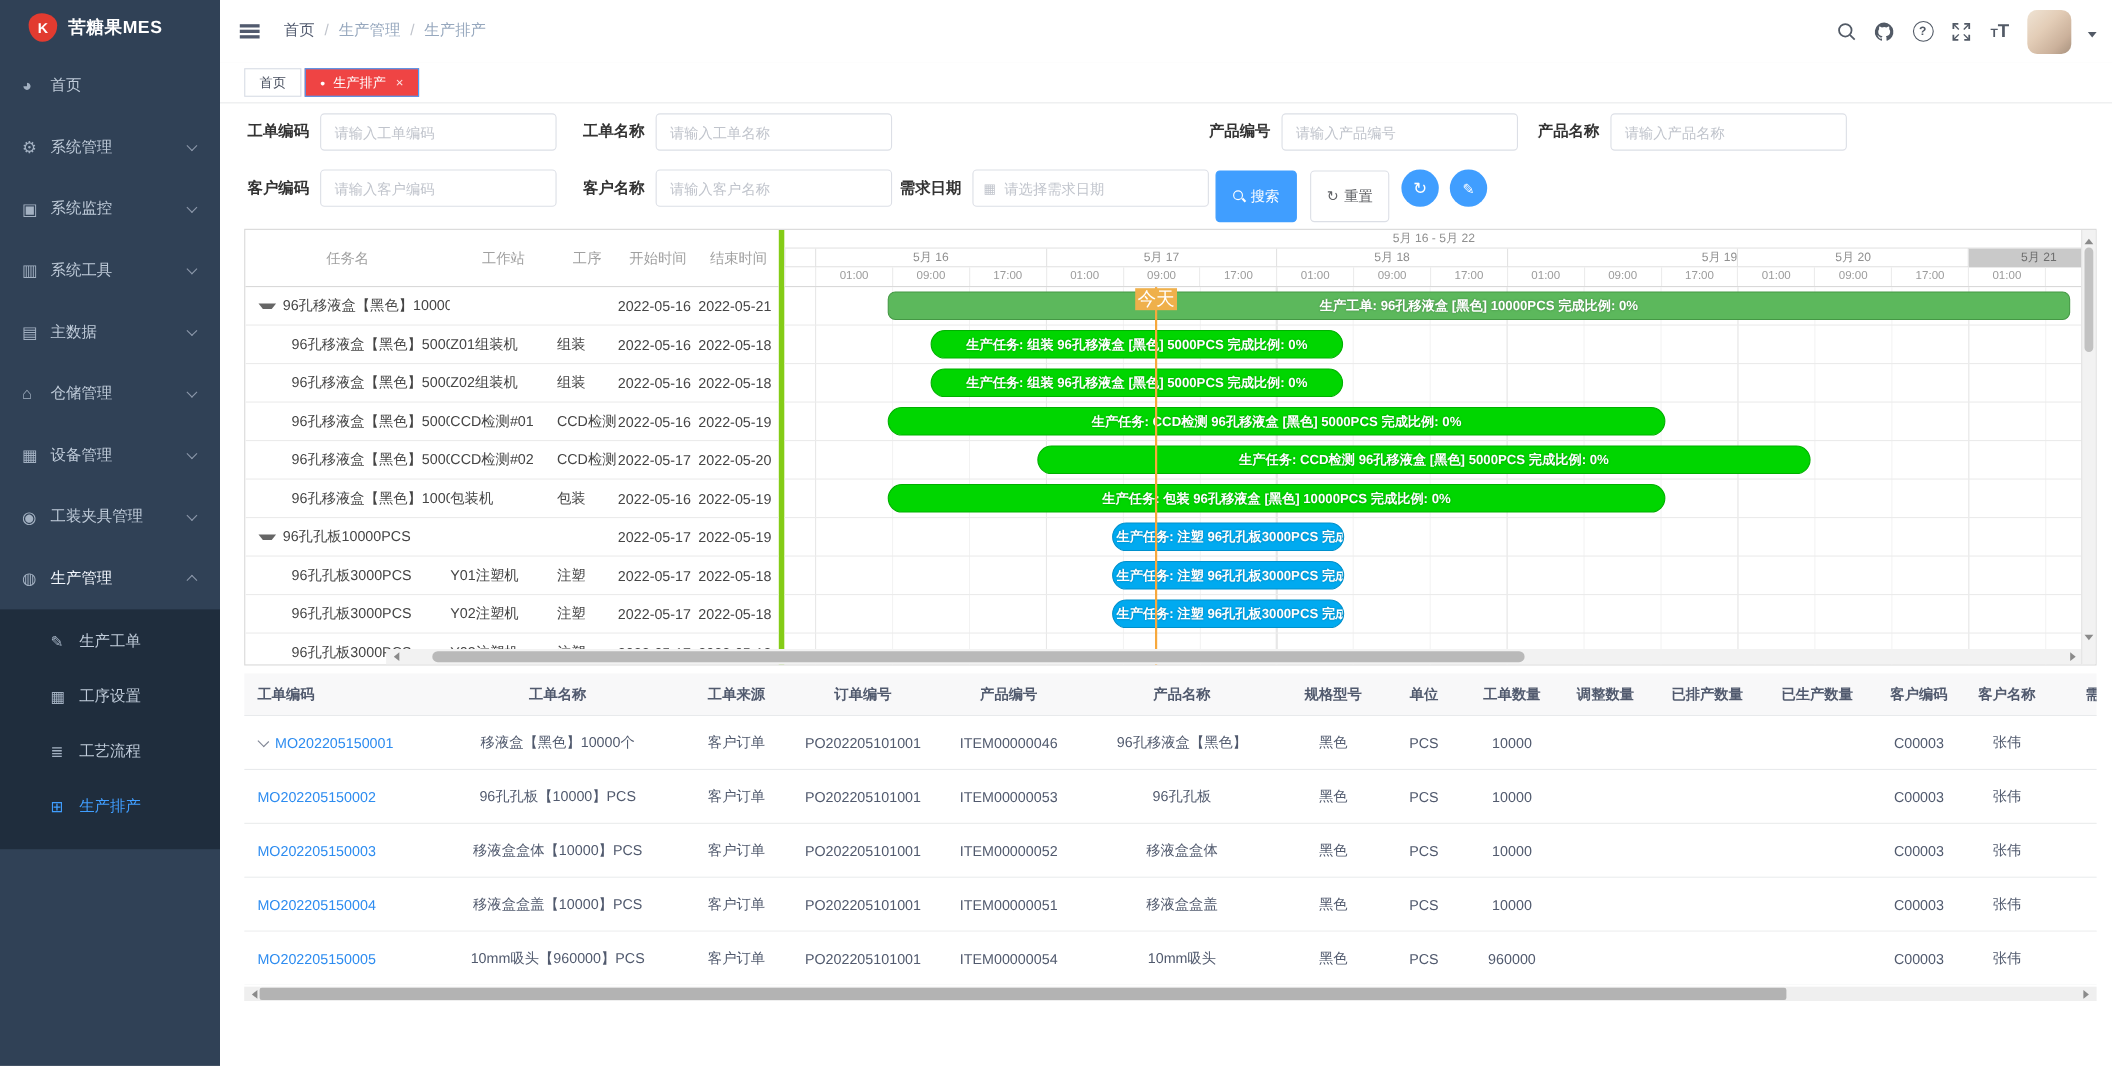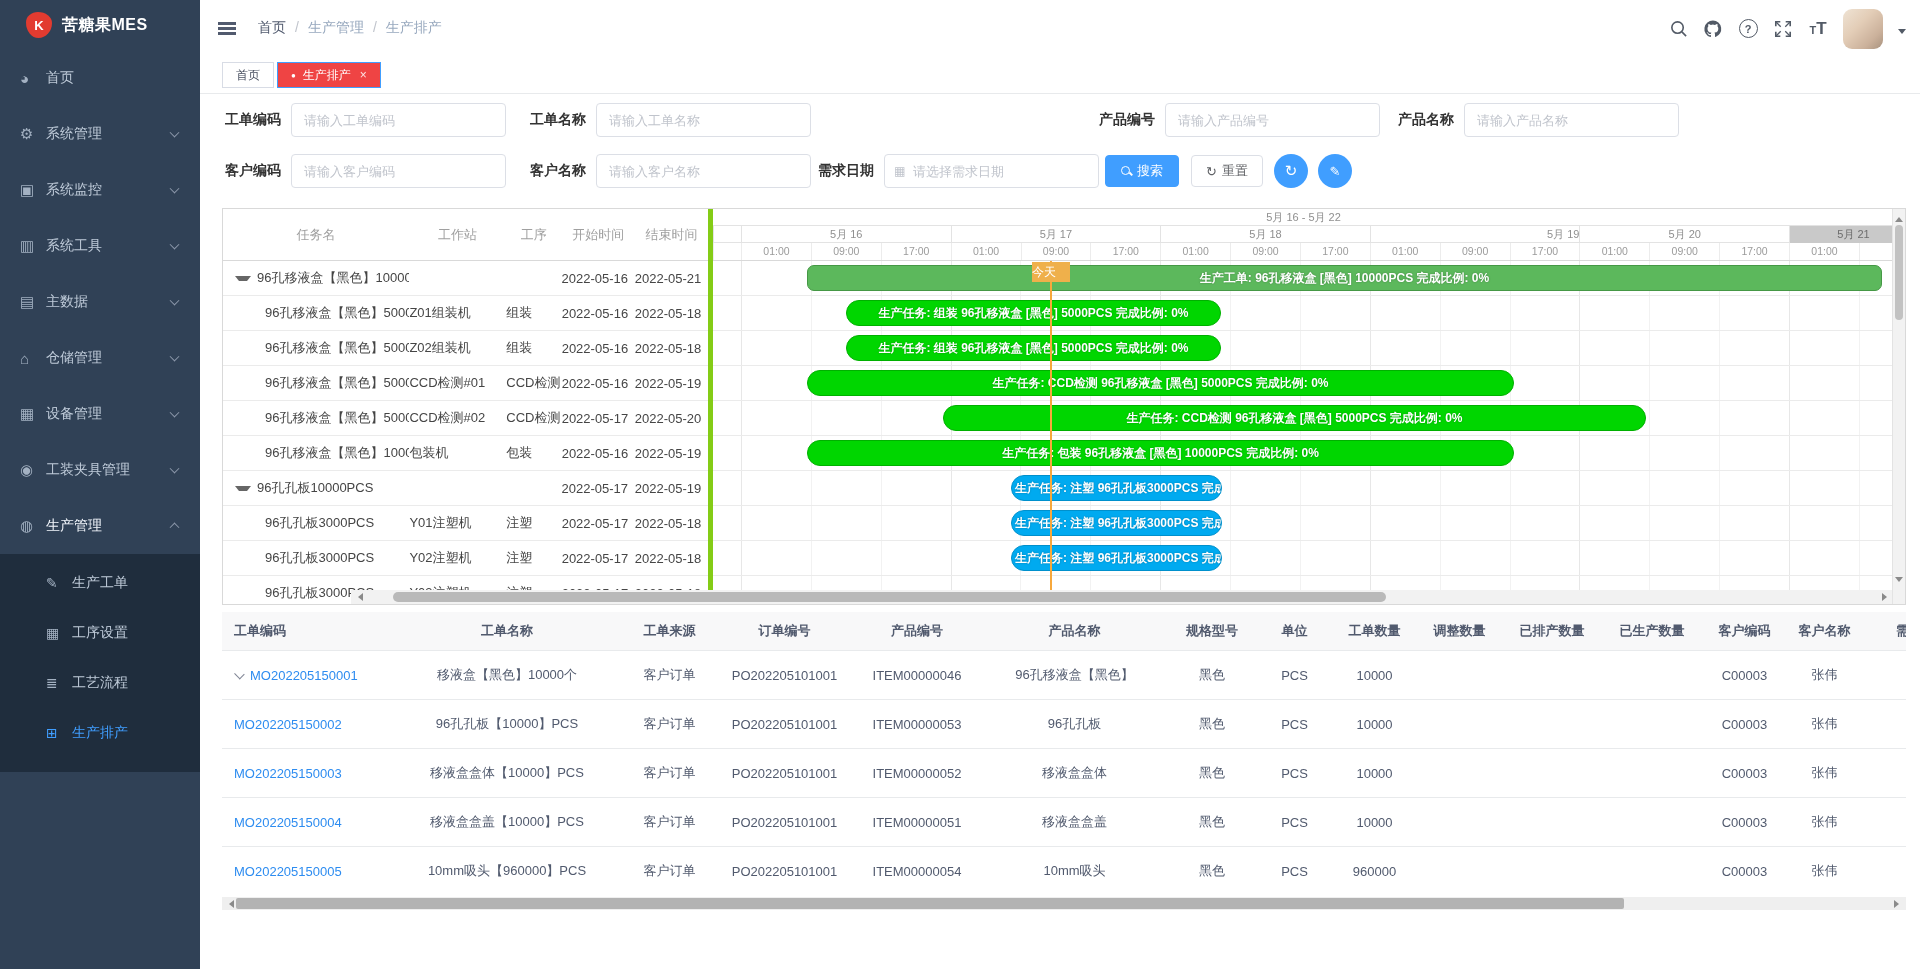--- a/index.html
+++ b/index.html
@@ -54,21 +54,21 @@
   .f-label{font-size:14px;font-weight:bold;color:#333;margin-right:10px;white-space:nowrap}
   .f-input{width:215px;height:34px;box-sizing:border-box;border:1px solid #dcdfe6;border-radius:4px;
            padding:0 12px;font-size:13px;color:#606266;font-family:inherit;outline:none;background:#fff}
   .f-input::placeholder{color:#c0c4cc}
   .date-wrap{position:relative}
   .cal-icon{position:absolute;left:10px;top:10px;color:#c0c4cc;font-size:12px;pointer-events:none}
   .f-input.date{padding-left:28px}
   .r1-1{left:25px;top:103px}.r1-2{left:330px;top:103px}.r1-3{left:618px;top:103px}
   .r1-4{left:899px;top:103px}.r1-5{left:1198px;top:103px}
   .r2-1{left:25px;top:154px}.r2-2{left:330px;top:154px}.r2-3{left:618px;top:154px}
-  .btn{position:absolute;height:32px;border-radius:4px;font-size:13px;font-family:Liberation Sans, sans-serif;cursor:pointer;
+  .btn{position:absolute;height:47px;border-radius:4px;font-size:13px;font-family:Liberation Sans, sans-serif;cursor:pointer;
        display:flex;align-items:center;justify-content:center;gap:5px;box-sizing:border-box}
   .btn-search{left:905px;top:155px;width:74px;background:#409eff;border:1px solid #409eff;color:#fff}
   .btn-reset{left:991px;top:155px;width:72px;background:#fff;border:1px solid #dcdfe6;color:#606266}
   .btn-circle{position:absolute;width:34px;height:34px;border-radius:50%;background:#409eff;color:#fff;
               border:none;font-size:15px;cursor:pointer;display:flex;align-items:center;justify-content:center}
   .bc1{left:1074px;top:154px}.bc2{left:1118px;top:154px}
   .mini-search{width:11px;height:11px;position:relative;display:inline-block}
   .mini-search::before{content:"";position:absolute;left:0;top:0;width:7px;height:7px;border:1.5px solid #fff;border-radius:50%}
   .mini-search::after{content:"";position:absolute;left:7.5px;top:7.5px;width:4px;height:1.5px;background:#fff;transform:rotate(45deg)}
   
@@ -103,21 +103,21 @@
   .c-row{height:35px;border-bottom:1px solid #ebebeb;position:relative;box-sizing:border-box}
   .bar{position:absolute;top:4px;height:26px;border-radius:13px;display:flex;align-items:center;justify-content:center;
        font-size:12px;font-weight:bold;color:#fff;white-space:nowrap;overflow:hidden;box-sizing:border-box;cursor:pointer;
        text-shadow:0 0 2px rgba(0,0,0,.3)}
   .bar.project{background:#5cb85c;border:1px solid #459845;border-radius:7px}
   .bar.project2{background:#7cc57c;border:1px solid #5ca85c;border-radius:7px}
   .bar.task-green{background:#00d600;border:1px solid #00b000}
   .bar.task-blue{background:#00aaf0;border:1px solid #0090cc;justify-content:flex-start;padding-left:3px}
   .today-line{position:absolute;left:337px;top:0;bottom:0;width:2px;background:#f7a83c;z-index:3}
   .today-label{position:absolute;left:319px;top:1px;width:38px;height:20px;background:#efb04b;color:#fff;
-               font-size:12px;line-height:20px;z-index:4}
+               font-size:17px;text-align:center;line-height:20px;z-index:4}
   
   .g-hscroll{position:absolute;left:128px;bottom:0;width:1543px;height:14px;background:#f2f2f2;z-index:6;cursor:pointer}
   .tri-left{position:absolute;left:3px;top:3px;width:0;height:0;border:4px solid transparent;border-right:5px solid #8a8a8a}
   .tri-right{position:absolute;right:3px;top:3px;width:0;height:0;border:4px solid transparent;border-left:5px solid #8a8a8a}
   .g-hthumb{position:absolute;left:42px;top:2px;width:993px;height:10px;background:#b9b9b9;border-radius:5px;cursor:grab}
   .g-vscroll{position:absolute;right:0;top:0;width:13px;height:100%;background:#f2f2f2;border-left:1px solid #e3e3e3;
              box-sizing:border-box;z-index:7;cursor:pointer}
   .tri-up{position:absolute;left:2px;top:4px;width:0;height:0;border:4px solid transparent;border-bottom:5px solid #8a8a8a}
   .tri-dn{position:absolute;left:2px;bottom:18px;width:0;height:0;border:4px solid transparent;border-top:5px solid #8a8a8a}
   .g-vthumb{position:absolute;left:2px;top:16px;width:8px;height:95px;background:#c2c2c2;border-radius:4px;cursor:grab}

